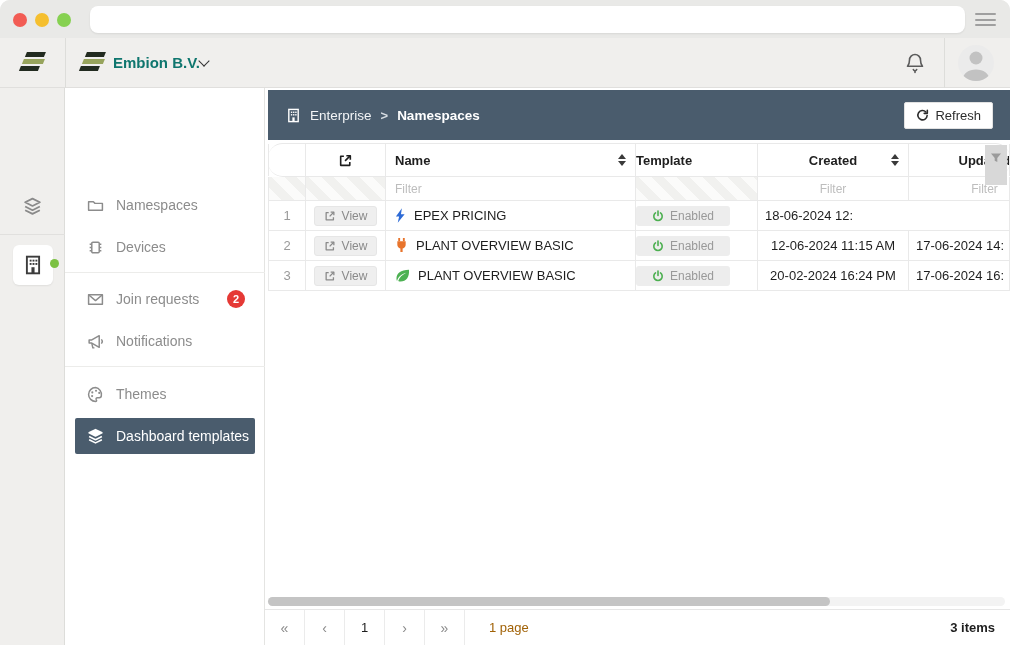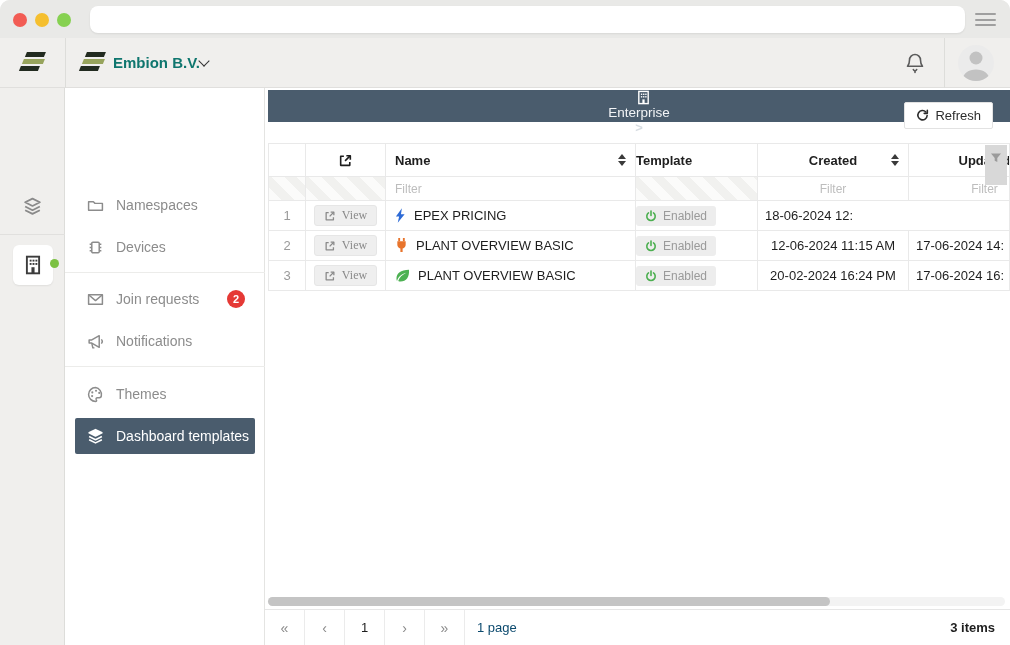--- a/index.html
+++ b/index.html
@@ -43,66 +43,66 @@
   .sidebar { position:absolute; left:65px; top:88px; width:200px; height:557px; background:#fff; border-right:1px solid #e4e4e2; }
   .side-item { position:absolute; left:0; width:200px; height:36px; display:flex; align-items:center; color:#8c8c8c; font-size:14px; cursor:pointer; }
   .side-item .ic { margin-left:22px; margin-right:12px; width:17px; display:flex; color:#8c8c8c; }
   .side-div { position:absolute; left:0; width:200px; height:1px; background:#ececea; }
   .side-item.sel { left:10px; width:180px; background:#4a5c6d; color:#fff; border-radius:2px; }
   .side-item.sel .ic { margin-left:12px; color:#fff; }
   .badge { position:absolute; right:20px; width:18px; height:18px; border-radius:50%; background:#e53935; color:#fff; font-size:11px; font-weight:bold; display:flex; align-items:center; justify-content:center; }
 
   
   .main { position:absolute; left:265px; top:88px; width:745px; height:557px; background:#fff; }
-  .crumbbar { position:absolute; left:3px; top:2px; width:742px; height:32px; background:#4a5c6d; display:flex; align-items:center; color:#fff;flex-direction:column; }
+  .crumbbar { position:absolute; left:3px; top:2px; width:742px; height:50px; background:#4a5c6d; display:flex; align-items:center; color:#fff; }
   .crumb-ic { margin-left:18px; margin-right:9px; display:flex; color:#fff; }
   .crumb-root { font-size:13.5px; color:#f2f4f6; cursor:pointer; }
   .crumb-sep { margin:0 9px; font-size:13px; font-weight:bold; color:#d7dde2; }
   .crumb-cur { font-size:13.5px; font-weight:bold; }
   .refresh-btn { position:absolute; right:17px; top:12px; height:27px; background:#fff; color:#2d2d2d; border:1px solid #e2e2e2; border-radius:2px; font-size:13px; display:flex; align-items:center; gap:6px; padding:0 11px; cursor:pointer; font-family:inherit; }
 
   
   .tbl { position:absolute; left:3px; top:55px; width:742px; }
   .trow { display:flex; border-bottom:1px solid #e9e9e9; background:#fff; }
   .trow > div { border-right:1px solid #e9e9e9; overflow:hidden; display:flex; align-items:center; }
   .trow > div:first-child { border-left:1px solid #e9e9e9; }
   .c-idx { width:38px; justify-content:center; }
   .c-view { width:80px; justify-content:center; }
   .c-name { width:250px; padding-left:9px; }
   .c-tmpl { width:122px; justify-content:flex-start; }
   .c-created { width:151px; justify-content:center; }
   .c-updated { flex:1; }
-  .thead { height:34px; border-top:1px solid #e9e9e9; font-weight:bold; font-size:13px; color:#1e1e1e; }
+  .thead { height:34px; border-top:1px solid #e9e9e9; font-weight:bold; font-size:13px; color:#1e1e1e;border-radius:15px; }
   .thead .hcell { position:relative; }
   .sort { position:absolute; right:9px; top:50%; transform:translateY(-50%); display:flex; flex-direction:column; gap:2px; cursor:pointer; }
   .sort b { width:0; height:0; border-left:4px solid transparent; border-right:4px solid transparent; }
   .sort b.up { border-bottom:5px solid #3a3a3a; }
   .sort b.dn { border-top:5px solid #3a3a3a; }
   .inner151 { width:151px; min-width:151px; text-align:center; }
   .frow { height:24px; font-size:12px; }
   .stripe { background:repeating-linear-gradient(45deg,#fbfbfa 0 9px,#f1f1ef 9px 18px); }
   .filter-input { border:none; outline:none; width:100%; font-size:12px; font-family:inherit; color:#555; background:transparent; }
   .filter-input::placeholder { color:#bdbdbd; }
   .fi-center { text-align:center; }
   .drow { height:30px; font-size:13px; color:#1e1e1e; }
   .idx { color:#9a9a9a; }
-  .view-btn { display:flex; align-items:center; gap:6px; background:#efefef; border:1px solid #e6e6e6; border-radius:3px; color:#8a8a8a; font-size:12px; padding:2px 9px; cursor:pointer; font-family:Liberation Serif, serif; }
+  .view-btn { display:flex; align-items:center; gap:6px; background:#efefef; border:1px solid #e6e6e6; border-radius:3px; color:#8a8a8a; font-size:12px; padding:2px 9px; cursor:pointer; font-family:Liberation Sans, sans-serif; }
   .name-ic { margin-right:8px; display:flex; }
-  .status-badge { display:flex; align-items:center; gap:6px; background:#ededed; border-radius:3px; color:#9a9a9a; font-size:12px; padding:3px 9px; }
+  .status-badge { display:flex; align-items:center; gap:6px; background:#ededed; border-radius:3px; color:#9a9a9a; font-size:12px; padding:3px 16px; }
   .upd-cell { padding-left:7px; white-space:nowrap; }
 
   .funnel-tab { position:absolute; right:3px; top:57px; width:22px; height:40px; background:#d8d8d8; display:flex; justify-content:center; padding-top:7px; cursor:pointer; }
 
   
   .hscroll { position:absolute; left:3px; bottom:39px; width:737px; height:9px; background:#f3f3f3; border-radius:5px; }
   .hthumb { position:absolute; left:0; top:0; width:562px; height:9px; background:#c4c4c4; border-radius:5px; cursor:grab; }
   .pager { position:absolute; left:0; bottom:0; width:745px; height:36px; border-top:1px solid #e6e6e6; background:#fff; display:flex; align-items:center; }
   .pbtn { width:40px; height:36px; display:flex; align-items:center; justify-content:center; border-right:1px solid #ebebeb; font-size:14px; color:#8a8a8a; background:#fff; border-top:none; border-bottom:none; border-left:none; cursor:pointer; font-family:inherit; }
   .pbtn.cur { color:#1e1e1e; font-size:13px; }
-  .page-label { margin-left:12px; font-size:13px; color:#0c4a6e; }
+  .page-label { margin-left:24px; font-size:13px; color:#a16207; }
   .items-label { margin-left:auto; margin-right:15px; font-size:13px; font-weight:bold; color:#1e1e1e; }
 
   svg { display:block; }
 </style>
 </head>
 <body>
 
 <div class="app">
 
   <div class="chrome">

